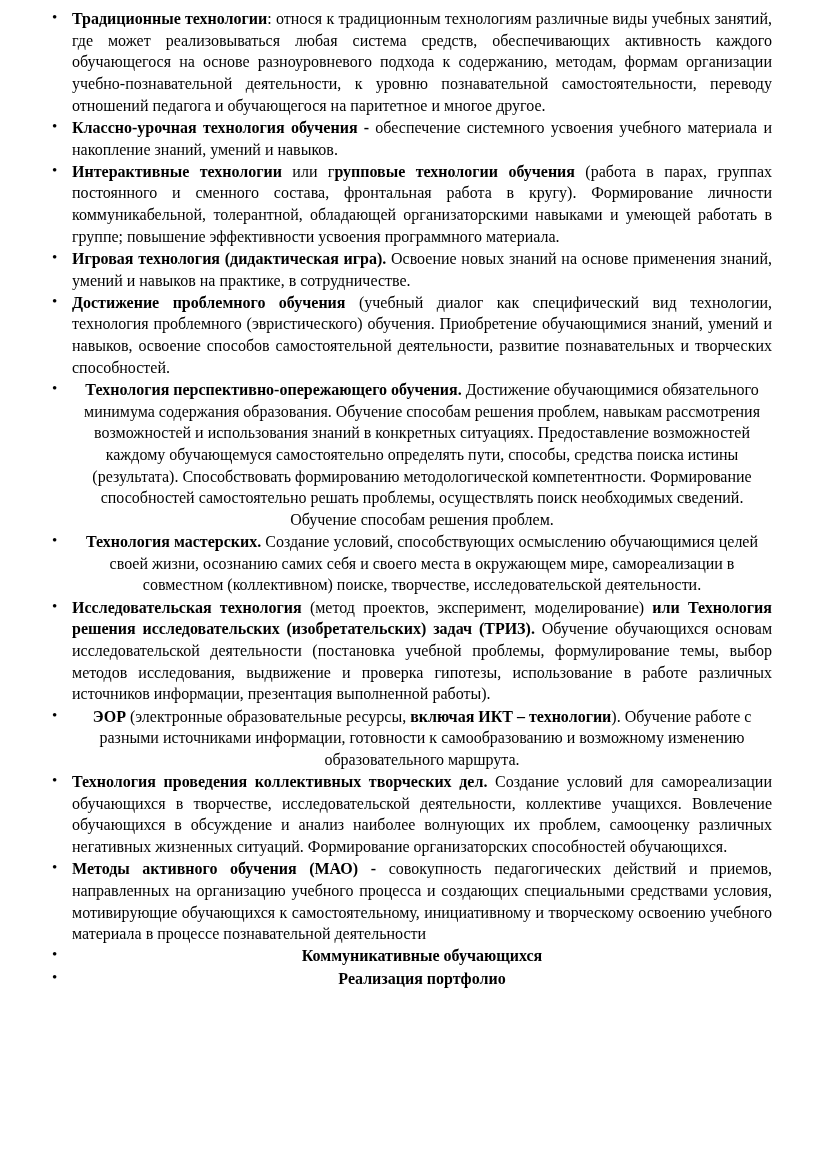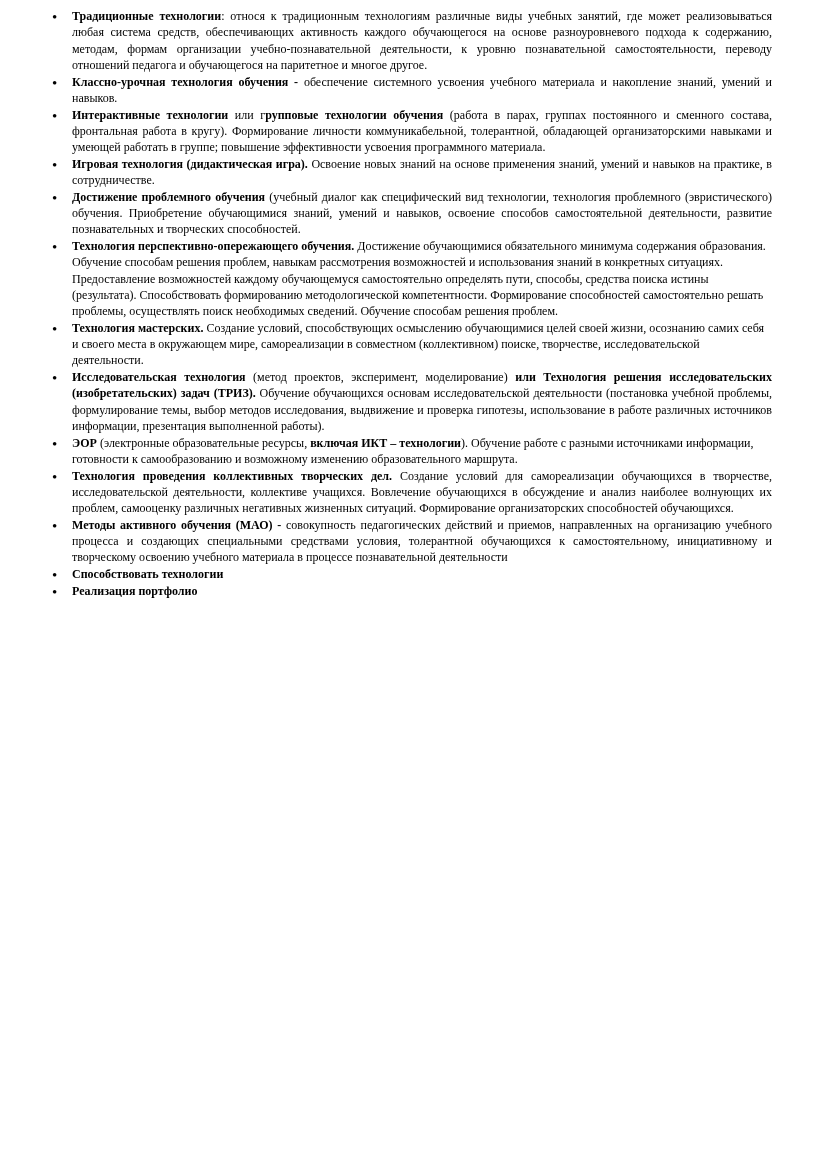--- a/index.html
+++ b/index.html
@@ -21,40 +21,40 @@
   }
   ul.bullets {
     list-style: none;
     margin: 0;
     padding: 0;
   }
   ul.bullets > li {
     position: relative;
     padding-left: 32px;
     margin: 0 0 0.5px 0;
-    font-size: 12px;
+    font-size: 16px;
     line-height: 1.355;
   }
   ul.bullets > li::before {
     content: "\2022";
     position: absolute;
     left: 12px;
     top: -1px;
     font-size: 15px;
     line-height: 1.355;
   }
   .para {
     margin: 0;
   }
   .just {
     text-align: justify;
     text-justify: inter-word;
   }
   .left {
-    text-align: left;
+    text-align: center;
   }
   b, .b {
     font-weight: bold;
   }
 </style>
 </head>
 <body>
 
 <div class="page">
   <ul class="bullets" id="tech-list">
@@ -82,22 +82,22 @@
       <li>
         <p class="para just"><span class="b">Исследовательская технология</span><span> (метод проектов, эксперимент, моделирование) </span><span class="b">или Технология решения исследовательских (изобретательских) задач (ТРИЗ).</span><span> Обучение обучающихся основам исследовательской деятельности (постановка учебной проблемы, формулирование темы, выбор методов исследования, выдвижение и проверка гипотезы, использование в работе различных источников информации, презентация выполненной работы).</span></p>
       </li>
       <li>
         <p class="para left"><span class="b">ЭОР</span><span> (электронные образовательные ресурсы, </span><span class="b">включая ИКТ – технологии</span><span>). Обучение работе с разными источниками информации, готовности к самообразованию и возможному изменению образовательного маршрута.</span></p>
       </li>
       <li>
         <p class="para just"><span class="b">Технология проведения коллективных творческих дел.</span><span> Создание условий для самореализации обучающихся в творчестве, исследовательской деятельности, коллективе учащихся. Вовлечение обучающихся в обсуждение и анализ наиболее волнующих их проблем, самооценку различных негативных жизненных ситуаций. Формирование организаторских способностей обучающихся.</span></p>
       </li>
       <li>
-        <p class="para just"><span class="b">Методы активного обучения (МАО) - </span><span>совокупность педагогических действий и приемов, направленных на организацию учебного процесса и создающих специальными средствами условия, толерантной обучающихся к самостоятельному, инициативному и творческому освоению учебного материала в процессе познавательной деятельности</span></p>
+        <p class="para just"><span class="b">Методы активного обучения (МАО) - </span><span>совокупность педагогических действий и приемов, направленных на организацию учебного процесса и создающих специальными средствами условия, мотивирующие обучающихся к самостоятельному, инициативному и творческому освоению учебного материала в процессе познавательной деятельности</span></p>
       </li>
       <li>
-        <p class="para left"><span class="b">Способствовать технологии</span></p>
+        <p class="para left"><span class="b">Коммуникативные обучающихся</span></p>
       </li>
       <li>
         <p class="para left"><span class="b">Реализация портфолио</span></p>
       </li>
     </ul>
 </div>
 
 </body></html>

